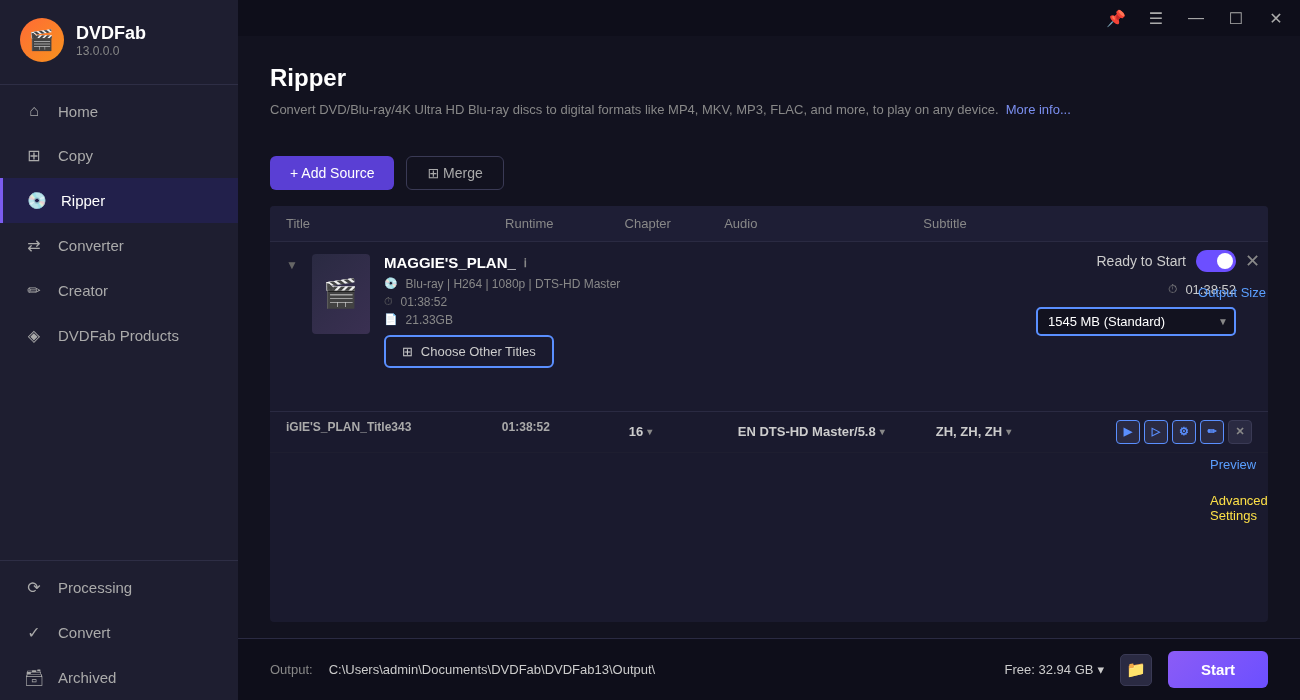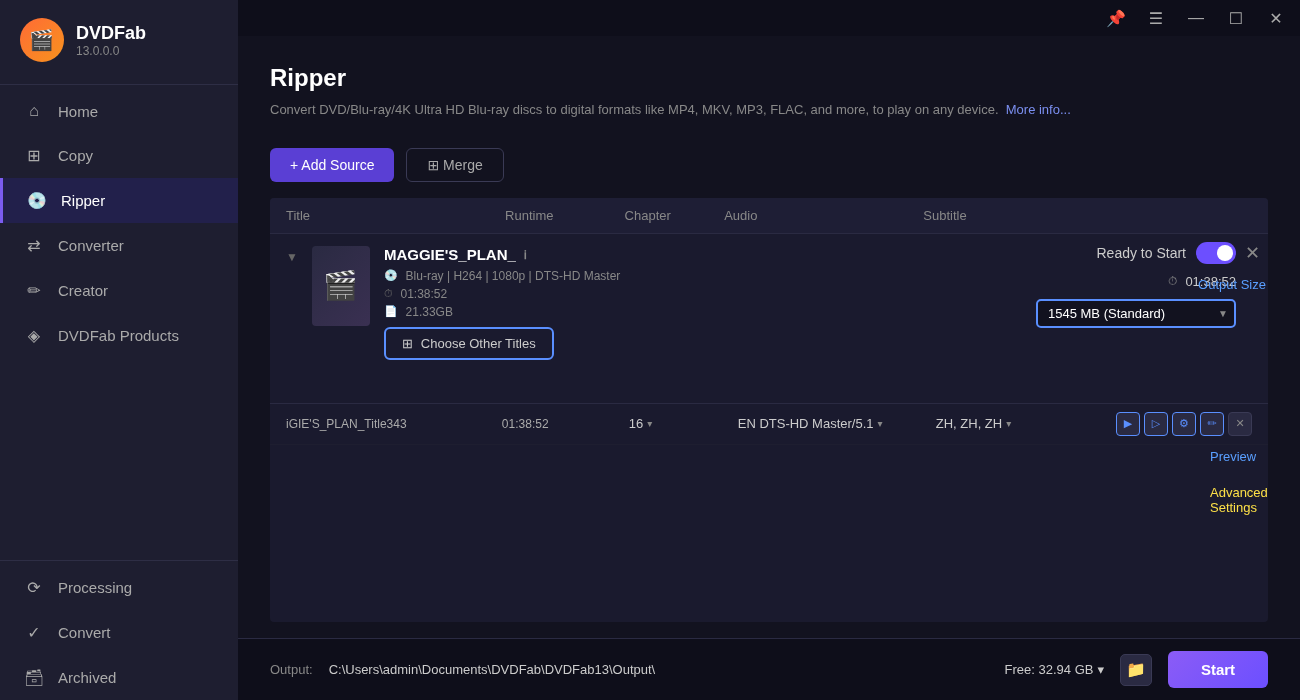--- a/index.html
+++ b/index.html
@@ -88,21 +88,21 @@
     
     .content {
       flex: 1;
       padding: 28px 32px 16px 32px;
       overflow: hidden;
       display: flex;
       flex-direction: column;
     }
 
     .page-title { color: #fff; font-size: 24px; font-weight: 600; margin-bottom: 8px; }
-    .page-desc { color: #888; font-size: 13px; margin-bottom: 28px; line-height: 1.5; }
+    .page-desc { color: #888; font-size: 13px; margin-bottom: 36px; line-height: 1.5; }
     .page-desc a { color: #7b8ff0; text-decoration: none; }
 
     
     .toolbar {
       display: flex;
       gap: 12px;
       margin-bottom: 16px;
     }
     .btn-primary {
       display: flex;
@@ -261,26 +261,26 @@
       border: 2px solid #5a8fff;
       border-radius: 6px;
       font-size: 13px;
       cursor: pointer;
       margin-top: 4px;
     }
 
     
     .track-row {
       display: flex;
-      align-items: center;
       padding: 8px 16px;
       border-bottom: 1px solid #1e1e30;
       font-size: 13px;
       color: #ccc;
       gap: 20px;
+      font-weight: bold;
     }
     .track-title { flex: 2.2; color: #aaa; font-size: 12px; overflow: hidden; text-overflow: ellipsis; white-space: nowrap; }
     .track-runtime { flex: 1.2; color: #aaa; font-size: 12px; }
     .track-chapter { flex: 1; display: flex; align-items: center; gap: 4px; }
     .track-audio { flex: 2; display: flex; align-items: center; gap: 4px; }
     .track-subtitle { flex: 1.8; display: flex; align-items: center; gap: 4px; }
     .track-actions { flex: 1.5; display: flex; gap: 4px; align-items: center; }
     .chapter-arrow { color: #888; font-size: 10px; cursor: pointer; }
 
     .action-icon-btn {
@@ -483,21 +483,21 @@
       </div>
 
       <div class="track-row">
         <div class="track-title">iGIE'S_PLAN_Title343</div>
         <div class="track-runtime">01:38:52</div>
         <div class="track-chapter">
           <span>16</span>
           <span class="chapter-arrow">▾</span>
         </div>
         <div class="track-audio">
-          <span>EN  DTS-HD Master/5.1</span>
+          <span>EN  DTS-HD Master/5.8</span>
           <span class="chapter-arrow">▾</span>
         </div>
         <div class="track-subtitle">
           <span>ZH, ZH, ZH</span>
           <span class="chapter-arrow">▾</span>
         </div>
         <div class="track-actions">
           <div class="action-icon-btn blue-border">▶</div>
           <div class="action-icon-btn blue-border">▷</div>
           <div class="action-icon-btn blue-border">⚙</div>

